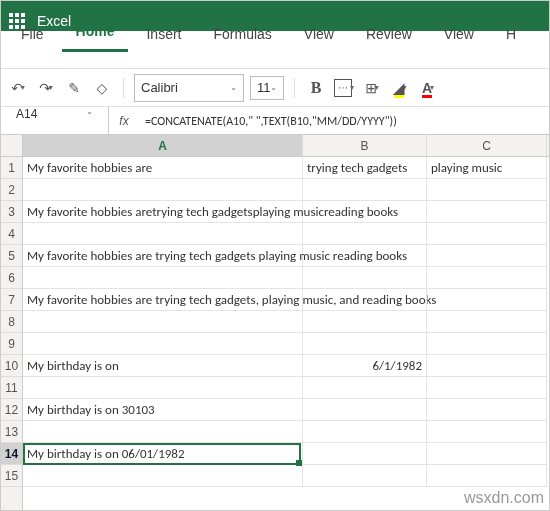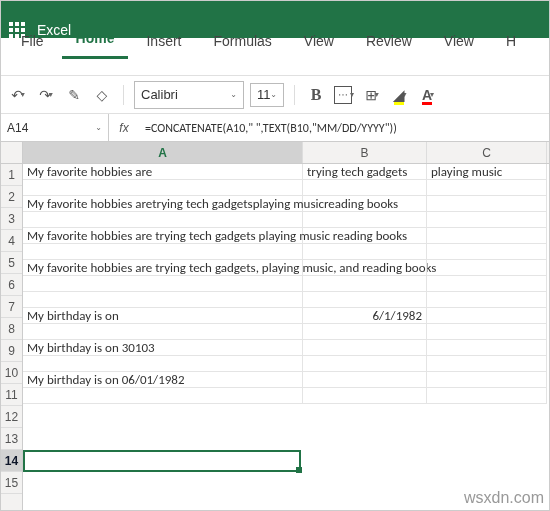--- a/index.html
+++ b/index.html
@@ -1,50 +1,50 @@
 <!DOCTYPE html>
 <html><head>
 <meta charset="utf-8">
 <style>
 * { box-sizing: border-box; margin: 0; padding: 0; font-family: 'Segoe UI', Arial, sans-serif; }
 body { width: 550px; height: 511px; overflow: hidden; background: #fff; font-size: 13px; color: #333; border:1px solid #ccc;}
-.titlebar { background: #217346; height: 37px; display: flex; align-items: flex-end; padding: 0 8px; color: #fff; }
+.titlebar { background: #217346; height: 30px; display: flex; align-items: flex-start; padding: 12px 8px; color: #fff; }
 .appgrid { width: 16px; height: 16px; display: grid; grid-template-columns: repeat(3,4px); grid-template-rows: repeat(3,4px); gap:2px; margin-right: 12px;}
 .appgrid span { background:#fff; width:4px; height:4px;}
 .appname { font-size: 14px; }
 .menubar { background: #fff; height: 38px; display: flex; align-items: flex-end; padding: 16px 6px; gap: 4px; border-bottom: 1px solid #e0e0e0;}
 .menuitem { padding: 8px 14px 10px 14px; font-size: 14px; color: #444; cursor:pointer;}
 .menuitem.active { color: #217346; border-bottom: 3px solid #217346; font-weight: 600;}
 .toolbar { background:#fff; display:flex; align-items:center; height:38px; padding: 0 6px; gap:6px; border-bottom:1px solid #e0e0e0;}
 .tbtn { width:22px; height:22px; display:flex; align-items:center; justify-content:center; color:#555; cursor:pointer; font-size:14px;}
 .caret { font-size:8px; color:#666; margin-left:-2px;}
 .sep { width:1px; height:20px; background:#ddd; margin:0 4px;}
 .fontbox { border:1px solid #bbb; height:28px; display:flex; align-items:center; padding:0 6px; font-size:13px; min-width:110px; justify-content:space-between; cursor:pointer;}
 .sizebox { border:1px solid #bbb; height:24px; display:flex; align-items:center; padding:0 6px; font-size:13px; min-width:34px; justify-content:space-between; cursor:pointer;}
 .bold { font-weight:700; font-family:'Times New Roman',serif; font-size:16px; cursor:pointer;}
 .ell { width:18px; height:18px; border:1px solid #555; display:flex;align-items:center;justify-content:center;font-size:10px; cursor:pointer;}
 .bucket, .aletter { position:relative; font-weight:600; cursor:pointer;}
 .bucket::after, .aletter::after { content:""; position:absolute; bottom:-2px; left:0; right:0; height:3px;}
 .bucket::after { background:#ffff00;}
 .aletter::after { background:#ff0000;}
 .refrow { display:flex; align-items:center; height:28px; border-bottom:1px solid #ccc;}
-.namebox { width:108px; border-right:1px solid #ccc; height:100%; display:flex; align-items:center; padding:0 6px; justify-content:space-between; font-size:12px;}
+.namebox { width:108px; border-right:1px solid #ccc; height:100%; display:flex; align-items:flex-start; padding:0 15px; justify-content:space-between; font-size:12px;}
 .fxlabel { width:30px; text-align:center; font-style:italic; color:#555; font-size:12px;}
 .formula { flex:1; padding:0 6px; font-size:12px; font-family: Calibri, Arial, sans-serif;}
 .gridwrap { display:flex; height: calc(511px - 30px - 38px - 38px - 28px); overflow:hidden;}
 .rowhdrs { width:22px; background:#f3f2f1; border-right:1px solid #ccc;}
 .cornercell{height:22px;border-bottom:1px solid #ccc;background:#f3f2f1;}
 .rowhdr { height:22px; display:flex; align-items:center; justify-content:center; font-size:12px; color:#555; border-bottom:1px solid #ddd; cursor:pointer;}
 .rowhdr.sel { background:#d2d2d2; color:#0f172a; font-weight:600;}
 .gridmain { flex:1; position:relative;}
 .colhdrs { display:flex; height:22px; background:#f3f2f1; border-bottom:1px solid #ccc;}
 .colhdr { display:flex; align-items:center; justify-content:center; font-size:12px; color:#555; border-right:1px solid #ddd; cursor:pointer;}
 .colhdr.sel { background:#d2d2d2; color:#217346; font-weight:600;}
 .cells { position:relative;}
-.row { display:flex; height:16px;}
+.row { display:flex; height:22px;}
 .cell { border-right:1px solid #e4e4e4; border-bottom:1px solid #e4e4e4; padding:0 4px; font-size:13px; font-family: Calibri, Arial, sans-serif; display:flex; align-items:center; white-space:nowrap; overflow:visible;}
 .cA{width:280px;} .cB{width:124px;} .cC{width:120px;}
 .r1 .cB{justify-content:flex-start;} .r10 .cB{justify-content:flex-end;}
 .selbox { position:absolute; border:2px solid #217346; pointer-events:none;}
 .selhandle { position:absolute; width:6px; height:6px; background:#217346; right:-3px; bottom:-3px;}
 .watermark { position:absolute; bottom:4px; right:6px; font-size:16px; color:#999; font-family:Arial;}
 </style>
 </head>
 <body>
 

